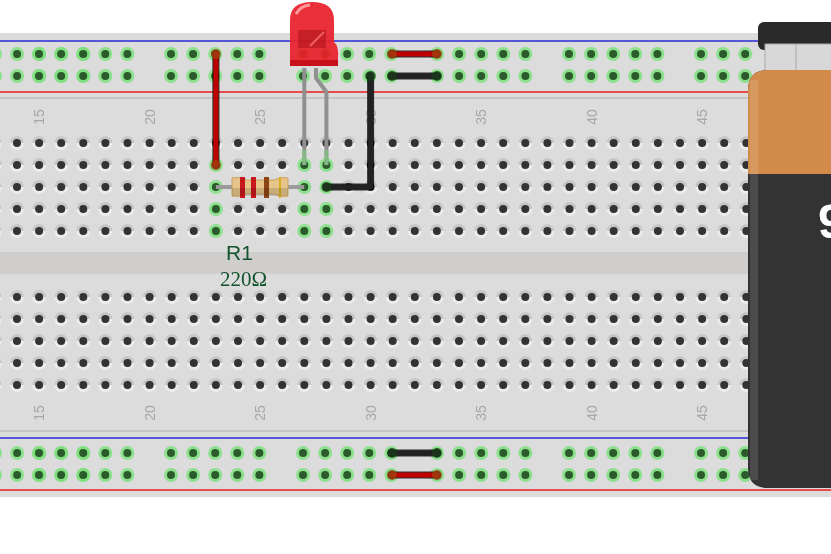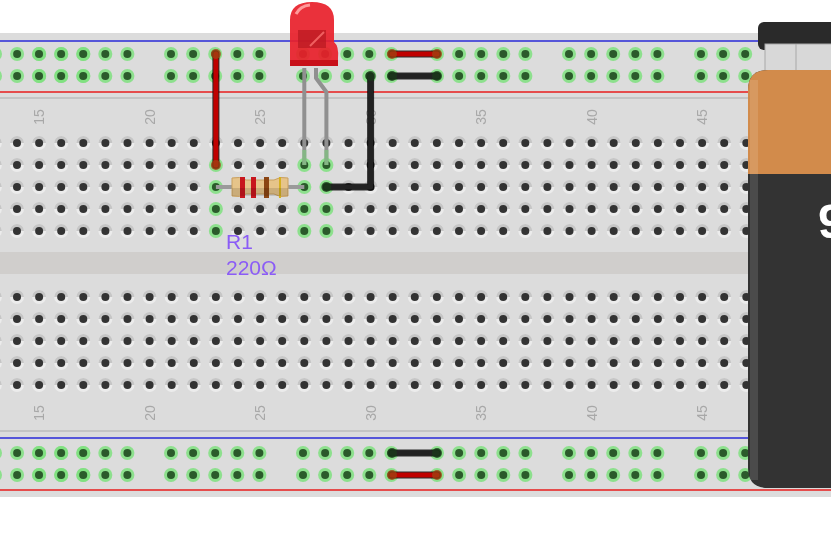--- a/index.html
+++ b/index.html
@@ -1,18 +1,18 @@
 <!DOCTYPE html>
 <html><head>
 <meta charset="utf-8">
 <style>
   html,body{margin:0;padding:0;background:#ffffff;}
   body{width:831px;height:554px;overflow:hidden;position:relative;font-family:"Liberation Sans",sans-serif;}
   #stage{position:absolute;left:0;top:0;width:831px;height:554px;}
-  .lbl{position:absolute;font-size:21px;color:#8b5cf6;line-height:24px;}
+  .lbl{position:absolute;font-size:21px;color:#14532d;line-height:24px;margin-top:11px;}
 </style>
 </head>
 <body>
 
 <div id="stage">
   <svg id="svg" width="831" height="554">
       <rect x="0" y="33" width="831" height="464" fill="#dcdcdc"></rect>
       <line x1="0" y1="98" x2="831" y2="98" stroke="#c4c4c4" stroke-width="2"></line>
       <line x1="0" y1="431" x2="831" y2="431" stroke="#c4c4c4" stroke-width="2"></line>
       <rect x="0" y="252" width="831" height="22" fill="#d0cecc"></rect>
@@ -1400,14 +1400,14 @@
         <rect x="758" y="22" width="80" height="28" rx="6" fill="#2a2a2a"></rect>
         <rect x="765" y="44" width="70" height="28" fill="#d8d8d8" stroke="#a8a8a8"></rect>
         <line x1="796" y1="44" x2="796" y2="72" stroke="#a8a8a8"></line>
         <path d="M748,90 Q748,70 768,70 L840,70 L840,488 L768,488 Q748,488 748,468 Z" fill="#333333"></path>
         <path d="M748,90 Q748,70 768,70 L840,70 L840,174 L748,174 Z" fill="#d28b4b"></path>
         <rect x="750" y="80" width="8" height="400" fill="#ffffff" opacity="0.12"></rect>
         <text x="818" y="238" fill="#ffffff" font-size="48" font-family="Liberation Sans, sans-serif" font-weight="bold">9</text>
       </g>
     </svg>
   <div class="lbl" style="left:226px;top:230px;">R1</div>
-  <div class="lbl" style="left:226px;top:256px;">220Ω</div>
+  <div class="lbl" style="left:220px;top:256px;font-family:Liberation Serif, serif;">220Ω</div>
 </div>
 
 </body></html>

